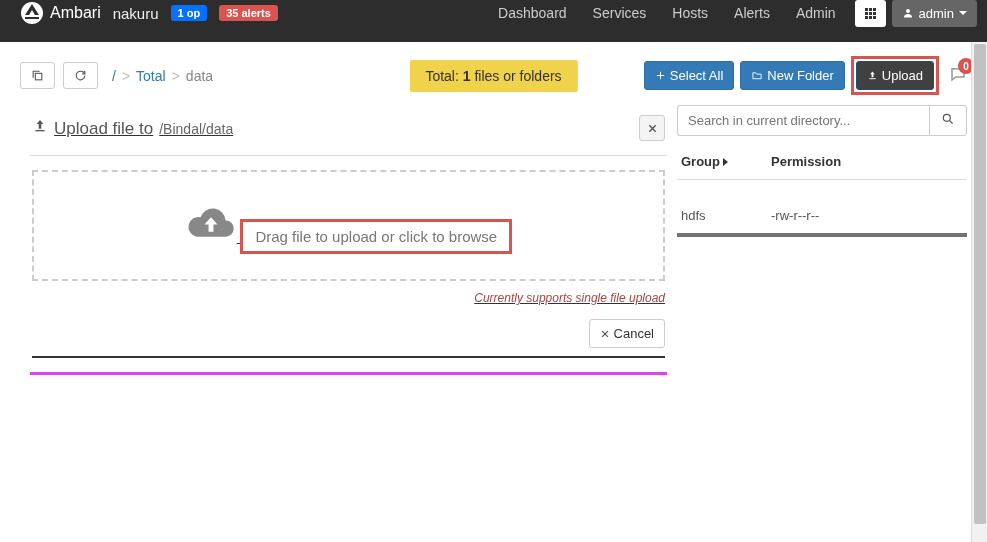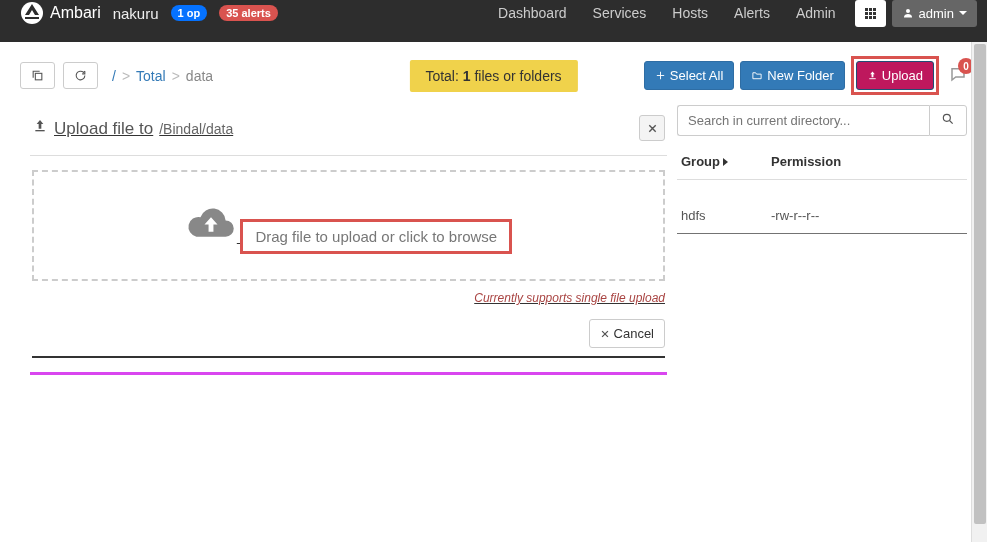--- a/index.html
+++ b/index.html
@@ -4,36 +4,36 @@
   <style>
     * { box-sizing: border-box; margin: 0; padding: 0; }
     body { font-family: "Helvetica Neue", Helvetica, Arial, sans-serif; font-size: 13px; color: #333; background: #fff; width: 987px; height: 542px; overflow: hidden; position: relative; }
     
     
     .navbar { background: #2d2d2d; height: 42px; display: flex; align-items: center; padding: 0 10px 16px 20px; color: #fff; }
     .navbar-left { display: flex; align-items: center; gap: 12px; flex: 1; }
     .logo { display: flex; align-items: center; gap: 6px; font-size: 16px; font-weight: 400; }
     .logo-icon { width: 24px; height: 24px; }
     .cluster-name { font-size: 15px; color: #eee; }
-    .badge { display: inline-block; padding: 2px 7px; border-radius: 8px; font-size: 11px; font-weight: bold; color: #fff; }
+    .badge { display: inline-block; padding: 2px 7px; border-radius: 3px; font-size: 11px; font-weight: bold; color: #fff; }
     .badge-blue { background: #0572ff; }
     .badge-red { background: #d9534f; }
     .navbar-right { display: flex; align-items: center; gap: 0; }
     .nav-link { color: #ccc; padding: 12px 13px; font-size: 14px; cursor: pointer; }
     .grid-btn { background: #fff; color: #333; padding: 8px 10px; border-radius: 3px; margin: 0 6px; cursor: pointer; }
     .grid-dots { display: grid; grid-template-columns: repeat(3,3px); grid-template-rows: repeat(3,3px); gap: 1px; }
     .grid-dots span { background: #333; width: 3px; height: 3px; }
     .admin-btn { background: #666; color: #fff; padding: 6px 10px; border-radius: 3px; display: flex; align-items: center; gap: 5px; cursor: pointer; font-size: 13px; }
     .caret-down { width: 0; height: 0; border-left: 4px solid transparent; border-right: 4px solid transparent; border-top: 4px solid #fff; }
     
     
     .toolbar { display: flex; align-items: center; padding: 14px 20px 10px 20px; gap: 8px; position: relative; }
     .btn { display: inline-flex; align-items: center; gap: 4px; padding: 6px 10px; border: 1px solid #ccc; border-radius: 3px; background: #fff; font-size: 13px; cursor: pointer; color: #333; }
     .btn-primary { background: #337ab7; border-color: #2e6da4; color: #fff; }
-    .btn-primary-dark { background: #be185d; border-color: #204d74; color: #fff; }
+    .btn-primary-dark { background: #404040; border-color: #204d74; color: #fff; }
     .breadcrumb { display: flex; align-items: center; gap: 6px; color: #888; font-size: 14px; margin-left: 6px; }
     .breadcrumb a { color: #337ab7; text-decoration: none; }
     .breadcrumb-sep { color: #bbb; }
     .totals { background: #f0d24b; color: #333; padding: 8px 16px; font-size: 14px; border-radius: 2px; position: absolute; left: 50%; transform: translateX(-50%); }
     .toolbar-right { margin-left: auto; display: flex; align-items: center; gap: 6px; }
     .highlight-box { border: 3px solid #d9534f; padding: 2px; }
     .notif-badge { background: #d9534f; color: #fff; border-radius: 50%; width: 16px; height: 16px; font-size: 10px; display: flex; align-items: center; justify-content: center; font-weight: bold; }
     .msg-icon { position: relative; }
     
     
@@ -63,21 +63,21 @@
     .hr-bottom { border: 0; border-top: 2px solid #333; margin: 0 2px; }
     
     
     .search-row { display: flex; gap: 0; margin-bottom: 8px; }
     .search-input { flex: 1; border: 1px solid #ccc; border-right: none; padding: 7px 10px; font-size: 13px; color: #555; border-radius: 3px 0 0 3px; outline: none; }
     .search-btn { border: 1px solid #ccc; background: #fff; padding: 6px 11px; border-radius: 0 3px 3px 0; cursor: pointer; color: #555; }
     .right-headers { display: flex; border-bottom: 1px solid #ddd; }
     .right-headers > div { font-weight: bold; padding: 10px 4px; }
     .col-group { width: 90px; display: flex; align-items: center; }
     .col-perm { flex: 1; }
-    .data-row { display: flex; padding: 28px 4px 10px 4px; border-bottom: 1px solid #737373; color: #555; }
+    .data-row { display: flex; padding: 28px 4px 10px 4px; border-bottom: 4px solid #737373; color: #555; }
     
     .scrollbar-v { position: absolute; right: 0; top: 42px; bottom: 0; width: 16px; background: #f1f1f1; border-left: 1px solid #ddd; }
     .scrollbar-thumb { background: #c1c1c1; width: 12px; margin: 2px; height: 480px; border-radius: 2px; }
   </style>
 </head>
 <body>
 
 <div class="navbar">
   <div class="navbar-left">
     <div class="logo">

